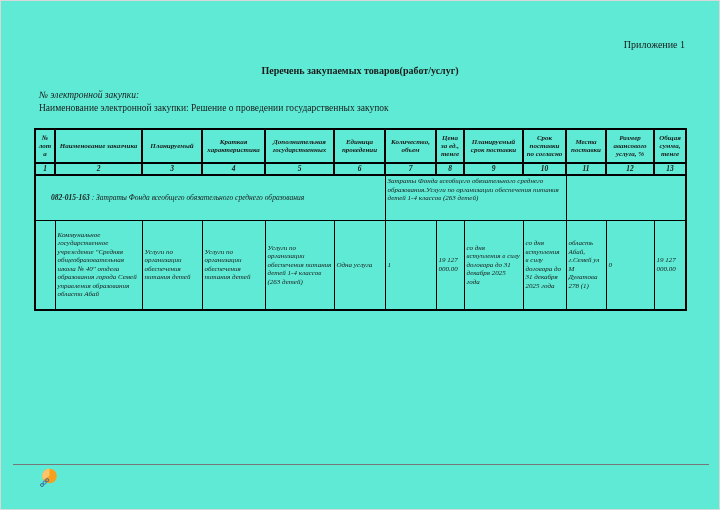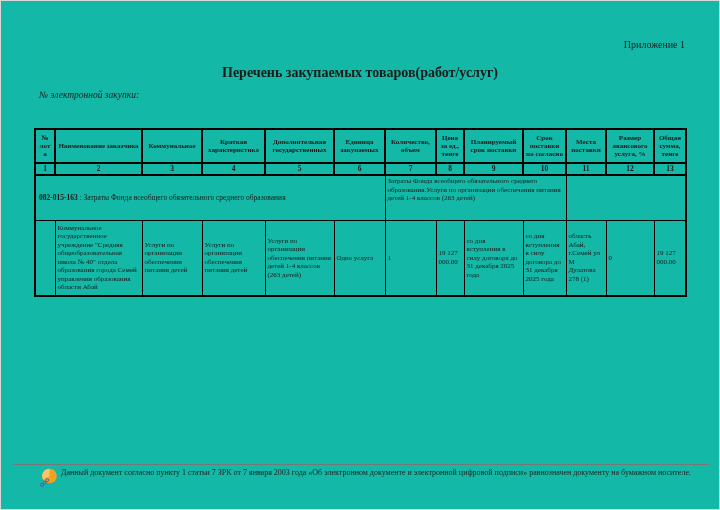--- a/index.html
+++ b/index.html
@@ -2,38 +2,38 @@
 <html><head>
 <meta charset="utf-8">
 <style>
   * { margin: 0; padding: 0; box-sizing: border-box; }
   html, body { background: #ffffff; }
   body { font-family: "Liberation Serif", "DejaVu Serif", serif; color: #1a1a1a; }
   .page {
     position: relative;
     width: 720px;
     height: 510px;
-    background: #14b8a6;
+    background: #5eead4;
     border: 1px solid #d8d8d8;
     overflow: hidden;
   }
   .appendix {
     position: absolute;
     top: 38px;
     right: 34px;
     font-size: 10px;
   }
   .doc-title {
     position: absolute;
     top: 64px;
     left: 0;
     width: 100%;
     text-align: center;
     font-weight: bold;
-    font-size: 14px;
+    font-size: 10px;
   }
   .meta-line1 {
     position: absolute;
     top: 89px;
     left: 38px;
     font-size: 9.5px;
     font-style: italic;
   }
   .meta-line2 {
     position: absolute;
@@ -52,35 +52,36 @@
   }
   .tbl th, .tbl td {
     border: 1px solid #000;
     padding: 1px 2px;
     overflow: hidden;
     font-size: 7px;
     line-height: 8.5px;
     vertical-align: middle;
     text-align: left;
     word-wrap: break-word;
+    font-style: italic;
   }
   .tbl thead th {
     border: 2px solid #000;
     font-weight: bold;
     text-align: center;
     vertical-align: middle;
     line-height: 8px;
   }
   .tbl tr.hdr-row { height: 34px; }
   .tbl tr.num-row { height: 12px; }
   .tbl tr.num-row th { font-size: 7.5px; padding: 0; }
   .tbl tr.group-row { height: 45px; }
-  .tbl tr.group-row td.group-code-cell { font-size: 7.5px; padding-left: 3px; vertical-align: middle; }
+  .tbl tr.group-row td.group-code-cell { font-size: 7.5px; padding-left: 15px; vertical-align: middle; }
   .tbl tr.group-row td.group-desc-cell { vertical-align: top; }
-  .tbl tr.data-row { height: 76px; }
+  .tbl tr.data-row { height: 90px; }
   .bold { font-weight: bold; }
   .footer-divider {
     position: absolute;
     top: 463px;
     left: 12px;
     width: 696px;
     border-top: 1px solid #777;
   }
   .footer-icon {
     position: absolute;
@@ -102,20 +103,21 @@
 </head>
 <body>
 
 <div class="page">
 
   <div class="appendix">Приложение 1</div>
 
   <div class="doc-title">Перечень закупаемых товаров(работ/услуг)</div>
 
   <div class="meta-line1">№ электронной закупки:</div>
+  <div class="meta-line2">Наименование электронной закупки: Решение о проведении государственных закупок</div>
 
   <table class="tbl">
     <colgroup>
       <col style="width:20px">
         <col style="width:87px">
         <col style="width:60px">
       <col style="width:63px">
         <col style="width:69px">
         <col style="width:51px">
       <col style="width:51px">
@@ -123,24 +125,24 @@
         <col style="width:59px">
       <col style="width:43px">
         <col style="width:40px">
         <col style="width:48px">
       <col style="width:32px">
     </colgroup>
     <thead>
       <tr class="hdr-row">
         <th>№ лота</th>
         <th>Наименование заказчика</th>
-        <th>Коммунальное</th>
+        <th>Планируемый</th>
         <th>Краткая характеристика</th>
         <th>Дополнительная государственных</th>
-        <th>Единица закупаемых</th>
+        <th>Единица проведении</th>
         <th>Количество, объем</th>
         <th>Цена за ед., тенге</th>
         <th>Планируемый срок поставки</th>
         <th>Срок поставки по согласно</th>
         <th>Места поставки</th>
         <th>Размер авансового услуга, %</th>
         <th>Общая сумма, тенге</th>
       </tr>
       <tr class="num-row">
         <th>1</th>
@@ -187,15 +189,14 @@
   <div class="footer-divider"></div>
 
   <svg class="footer-icon" viewBox="0 0 20 21" xmlns="http://www.w3.org/2000/svg">
     <circle cx="11.5" cy="8" r="7.3" fill="#f5a11f"></circle>
     <path d="M11.5 0.7 A7.3 7.3 0 0 0 5.2 11.7 L11.5 8 Z" fill="#fbc36a"></path>
     <circle cx="9.2" cy="12.2" r="1.5" fill="none" stroke="#3b6ea5" stroke-width="1"></circle>
     <circle cx="6.6" cy="14.6" r="1.5" fill="none" stroke="#3b6ea5" stroke-width="1"></circle>
     <circle cx="4.0" cy="17.0" r="1.5" fill="none" stroke="#3b6ea5" stroke-width="1"></circle>
   </svg>
 
-  <div class="footer-note">Данный документ согласно пункту 1 статьи 7 ЗРК от 7 января 2003 года «Об электронном документе и электронной цифровой подписи» равнозначен документу на бумажном носителе.</div>
 
 </div>
 
 </body></html>

